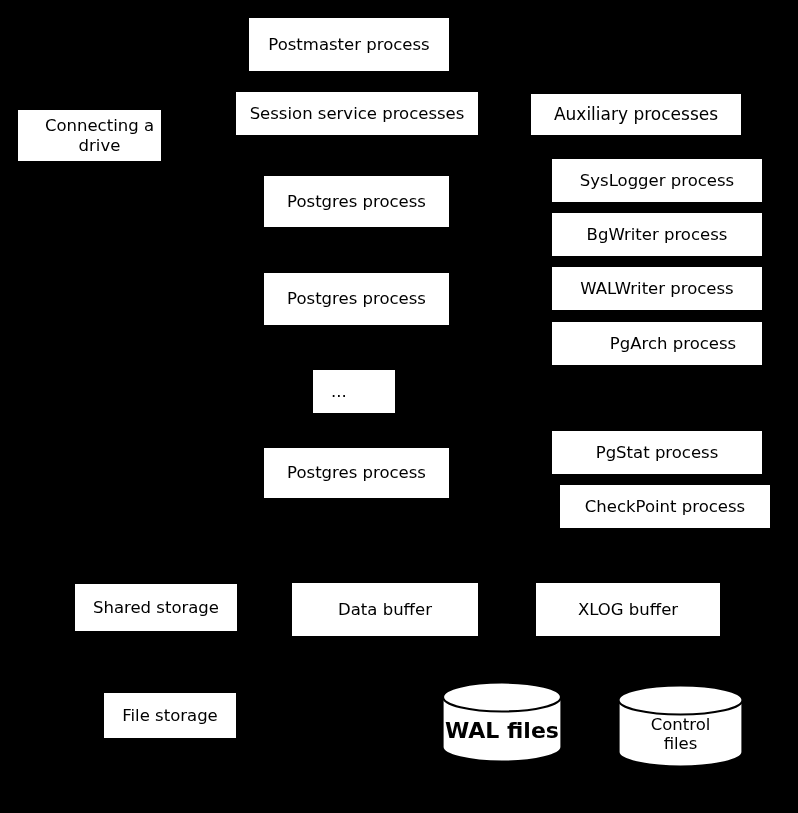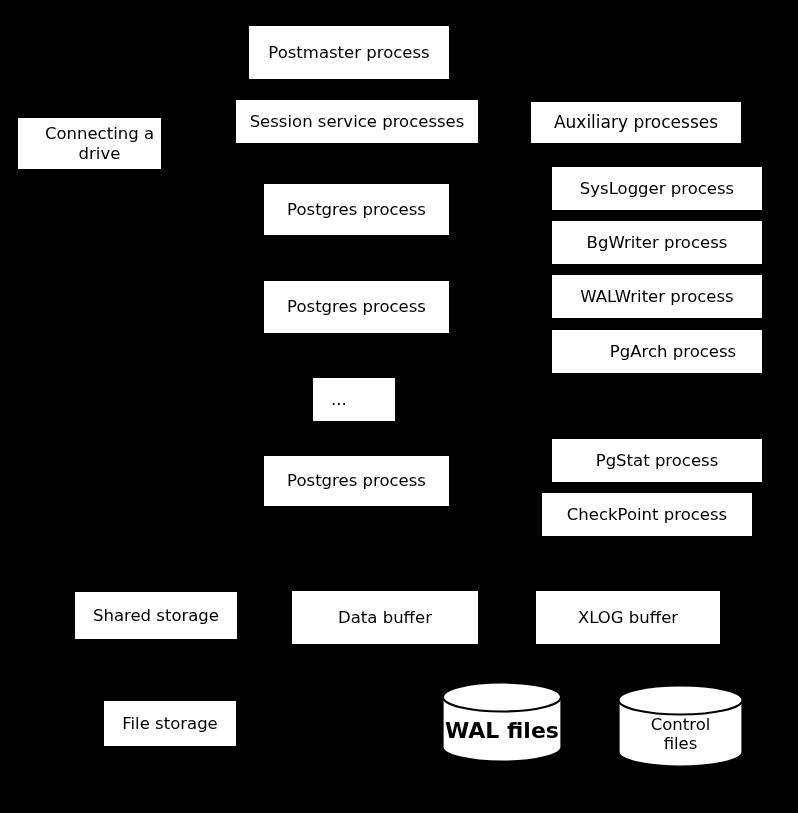--- a/index.html
+++ b/index.html
@@ -19,21 +19,20 @@
     position: absolute;
     background: #ffffff;
     color: #000000;
     display: flex;
     align-items: center;
     justify-content: center;
     text-align: center;
     line-height: 1.18;
     box-sizing: border-box;
     font-weight: 400;
-    margin-top: 8px;
     -webkit-font-smoothing: antialiased;
   }
   .box.left-pad {
     justify-content: flex-start;
     padding-left: 18px;
   }
   .cyl {
     position: absolute;
     box-sizing: border-box;
   }
@@ -84,21 +83,21 @@
 
   <div class="box" style="left:552px; top:213px; width:210px; height:43px; font-size:16.5px;">BgWriter process</div>
 
   <div class="box" style="left:552px; top:267px; width:210px; height:43px; font-size:16.5px;">WALWriter process</div>
 
   <div class="box" style="left:552px; top:322px; width:210px; height:43px; font-size:16.5px;padding-left:32px;">PgArch process</div>
 
 
   <div class="box" style="left:552px; top:431px; width:210px; height:43px; font-size:16.5px;">PgStat process</div>
 
-  <div class="box" style="left:542px; top:485px; width:210px; height:43px; font-size:16.5px;">CheckPoint process</div>
+  <div class="box" style="left:560px; top:485px; width:210px; height:43px; font-size:16.5px;">CheckPoint process</div>
 
   <div class="box" style="left:292px; top:583px; width:186px; height:53px; font-size:16.5px;">Data buffer</div>
 
   <div class="box" style="left:536px; top:583px; width:184px; height:53px; font-size:16.5px;">XLOG buffer</div>
 
 
   <div class="cyl" style="left:441px; top:681px; width:122px; height:82px;">
     <svg viewBox="0 0 122 82" preserveAspectRatio="none">
       <path d="M1.5,16 L1.5,66 A59,14.5 0 0 0 120.5,66 L120.5,16 Z" fill="#ffffff" stroke="#000000" stroke-width="2.2"></path>
       <ellipse cx="61" cy="16" rx="59" ry="14.5" fill="#ffffff" stroke="#000000" stroke-width="2.2"></ellipse>

